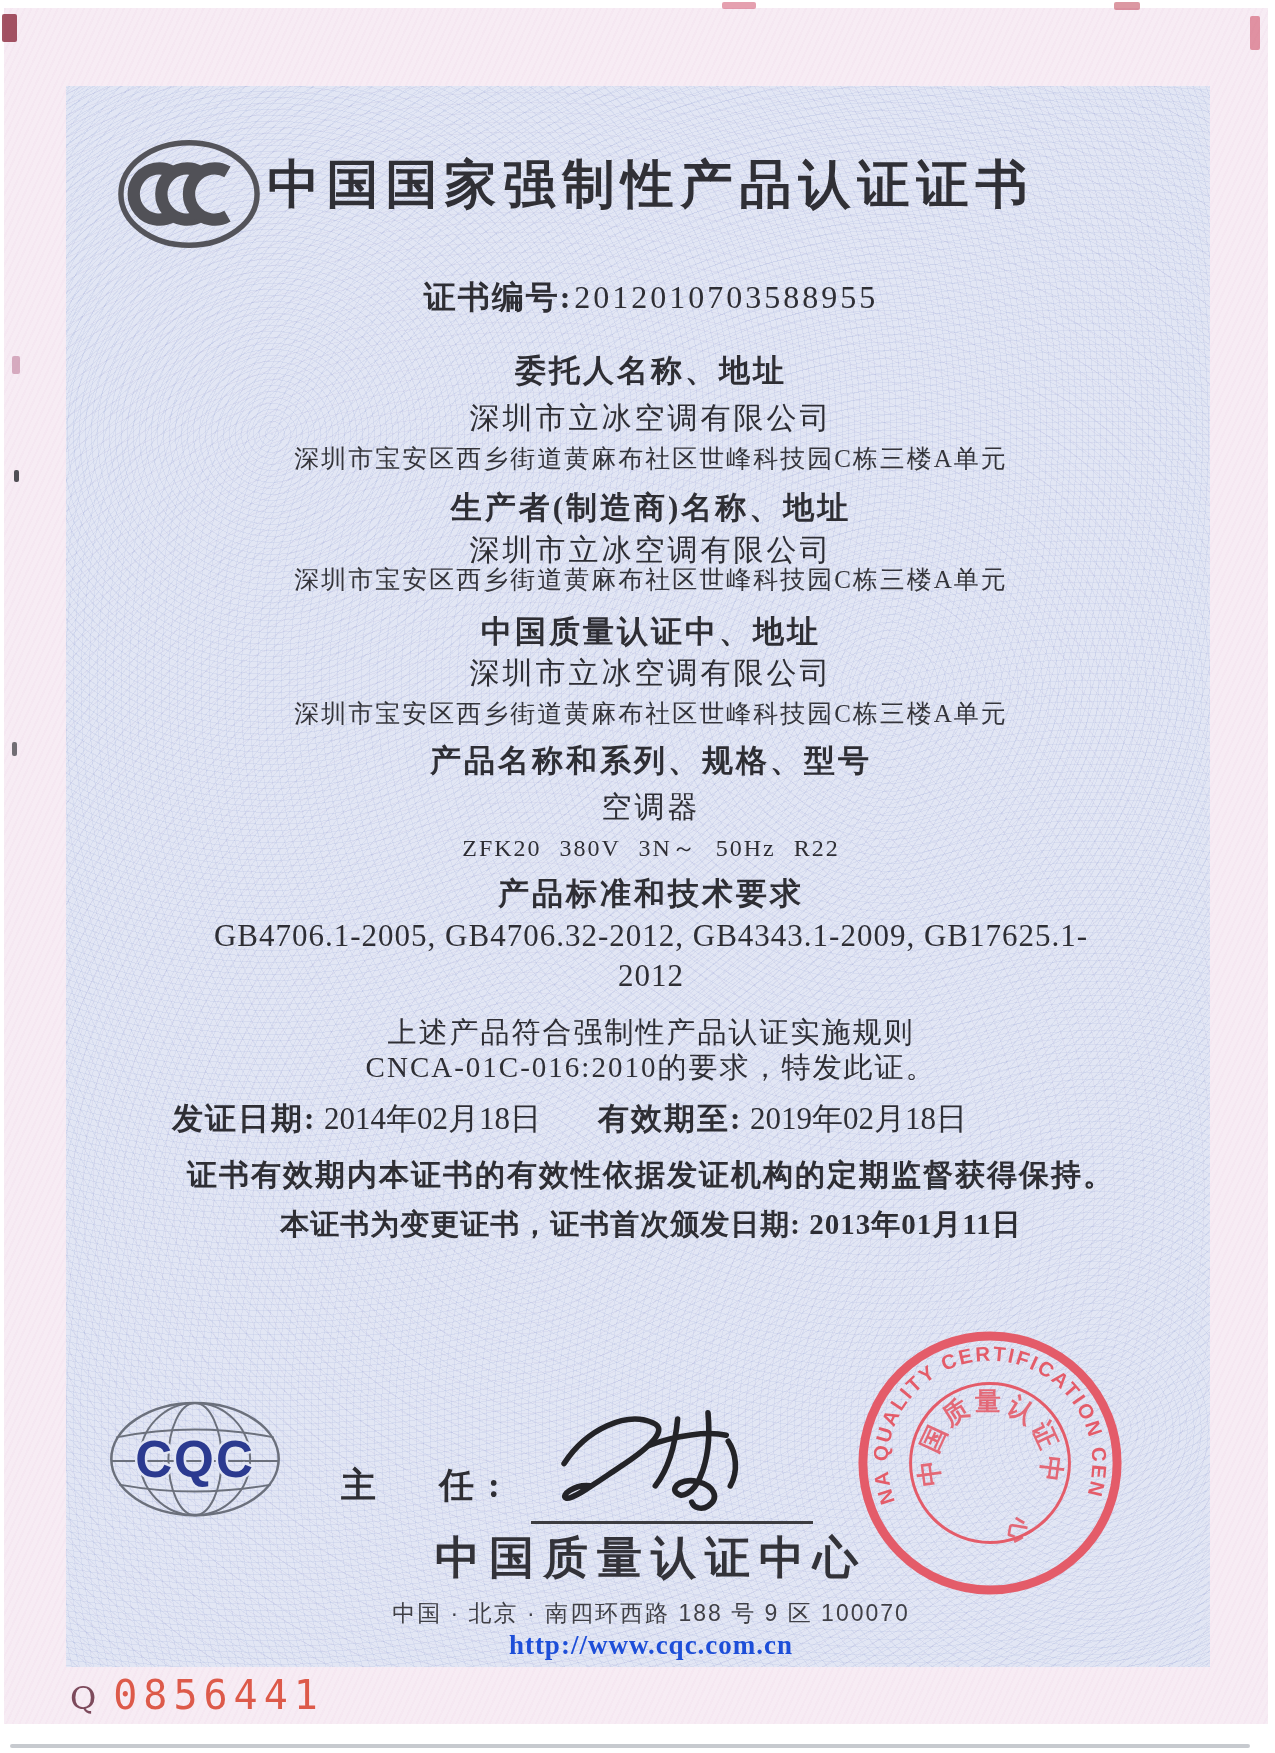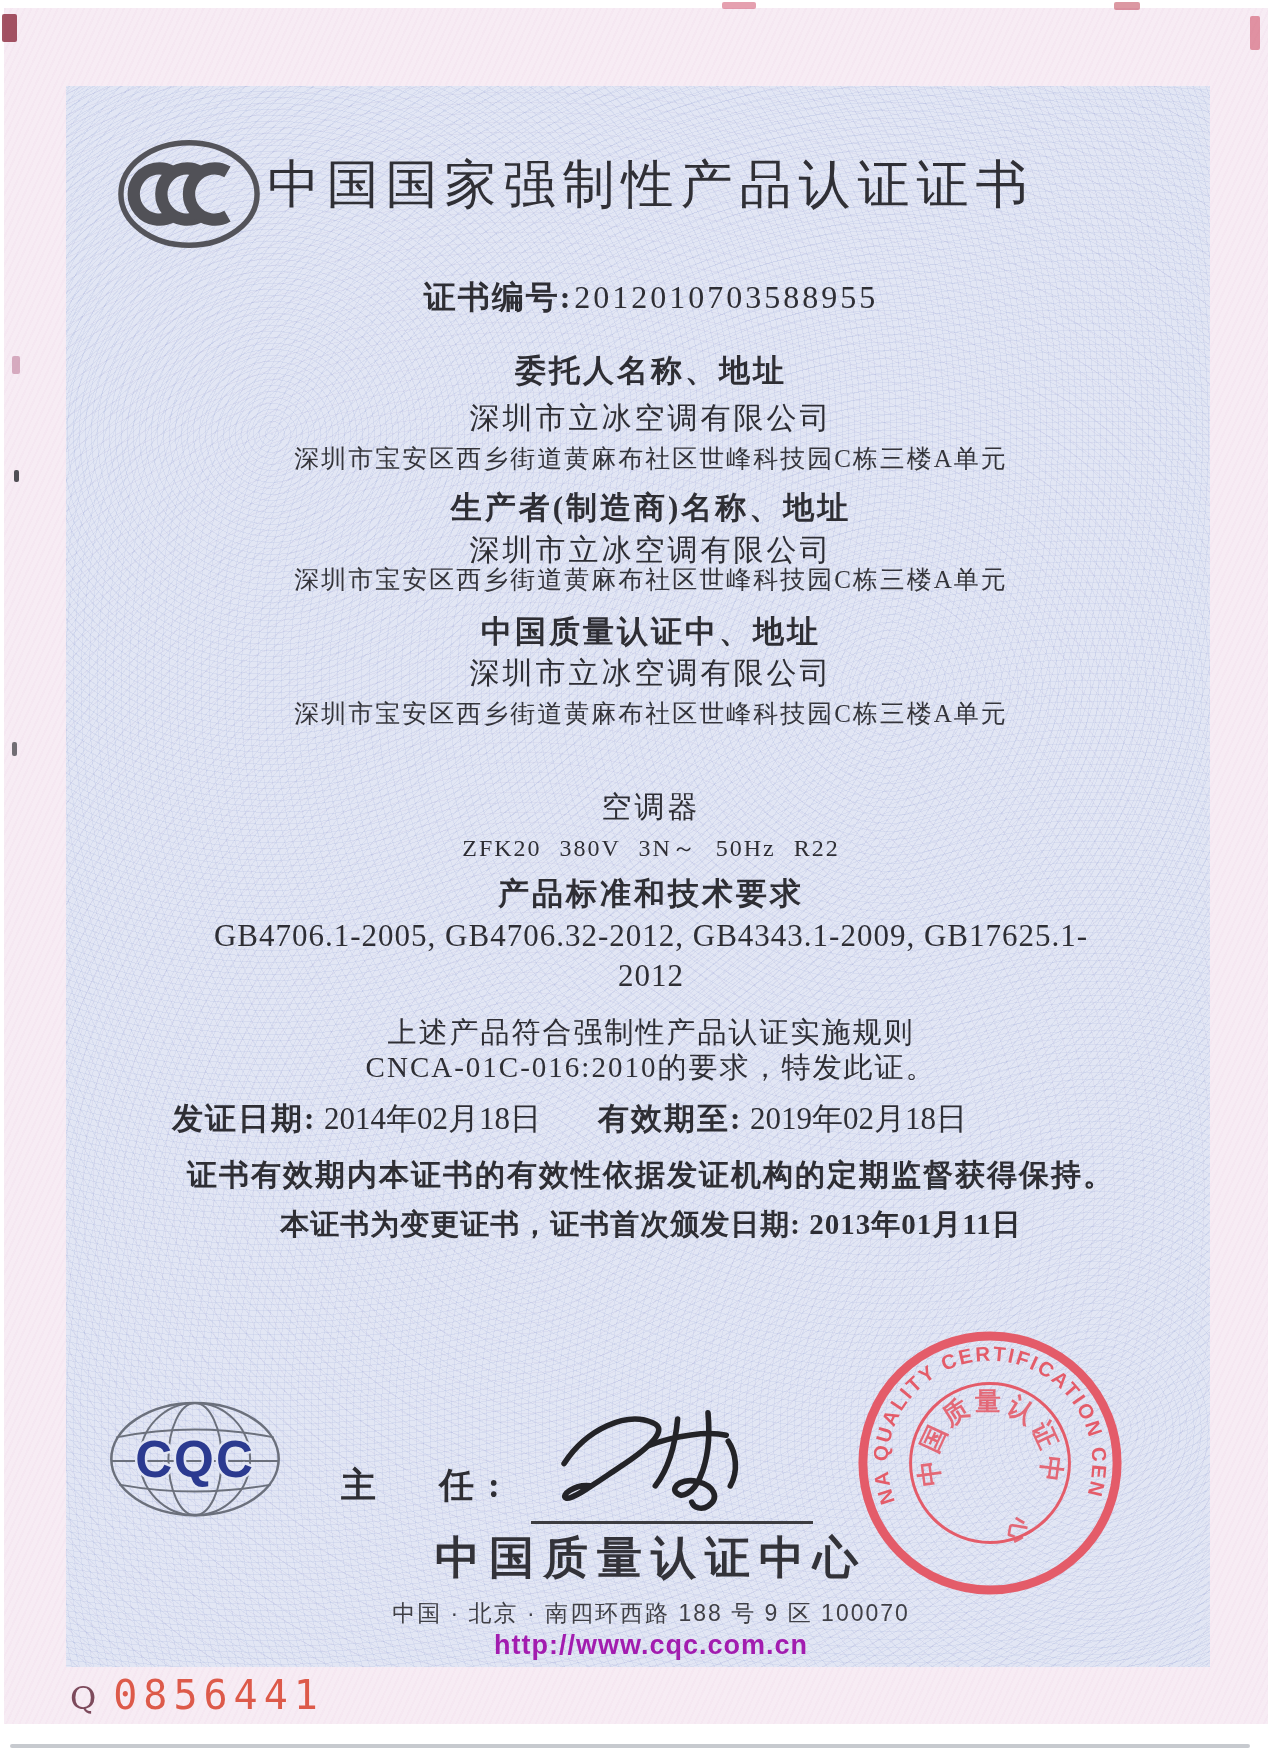--- a/index.html
+++ b/index.html
@@ -10,42 +10,42 @@
         background-image:repeating-linear-gradient(115deg, rgba(214,160,200,.06) 0 2px, rgba(0,0,0,0) 2px 6px);}
   .panel{position:absolute;left:66px;top:86px;width:1144px;height:1581px;
         background-color:#e2e6f4;
         background-image:
           repeating-radial-gradient(circle at 18% 22%, rgba(106,126,196,.10) 0 1px, rgba(0,0,0,0) 1px 6px),
           repeating-radial-gradient(circle at 72% 38%, rgba(106,126,196,.09) 0 1px, rgba(0,0,0,0) 1px 8px),
           repeating-radial-gradient(circle at 40% 70%, rgba(140,120,190,.08) 0 1px, rgba(0,0,0,0) 1px 10px),
           repeating-radial-gradient(circle at 90% 85%, rgba(106,126,196,.09) 0 1px, rgba(0,0,0,0) 1px 7px);}
   .c{position:absolute;left:66px;width:1144px;text-align:center;transform:translateX(13px);}
   .abs{position:absolute;}
-  .title{top:150px;font-size:52px;font-weight:400;letter-spacing:7px;color:#303036;}
+  .title{top:150px;font-size:52px;font-weight:700;letter-spacing:7px;color:#303036;}
   .certline{top:276px;font-size:32px;font-weight:600;letter-spacing:2px;}
   .certline .num{font-weight:400;letter-spacing:3px;margin-left:2px;}
   .h{font-size:31px;font-weight:700;letter-spacing:3px;}
   .nm{font-size:30px;letter-spacing:3px;}
   .ad{font-size:25px;letter-spacing:2px;color:#34343a;}
   .model{font-size:24px;letter-spacing:2px;word-spacing:10px;}
   .gb{font-size:31px;letter-spacing:1px;}
   .stmt{font-size:29px;font-weight:400;letter-spacing:2px;}
   .dt{font-size:31px;}
   .dt b{font-weight:700;letter-spacing:2px;}
   .validity{font-size:30px;font-weight:700;letter-spacing:2px;}
   .change{font-size:29px;font-weight:600;letter-spacing:1px;}
   .info{font-size:25px;letter-spacing:1px;}
   .director{font-size:35px;font-weight:600;letter-spacing:14px;}
   .sigline{background:#3c3c40;height:3px;}
   .org{top:1528px;font-size:45px;font-weight:700;letter-spacing:9px;
        font-family:"Liberation Sans","DejaVu Sans",sans-serif;color:#333339;}
   .orgaddr{top:1598px;font-size:23px;letter-spacing:2px;color:#3f3f45;
        font-family:"Liberation Sans","DejaVu Sans",sans-serif;}
-  .url{top:1630px;font-size:27px;font-weight:700;letter-spacing:1px;color:#a21caf;
-       font-family:Liberation Sans, sans-serif;}
+  .url{top:1630px;font-size:27px;font-weight:700;letter-spacing:1px;color:#1d4ed8;
+       font-family:Liberation Serif, serif;}
   .serial{position:absolute;left:70px;top:1672px;display:flex;align-items:baseline;}
   .serial .q{font-size:32px;color:#7d4a5c;font-family:"DejaVu Serif",serif;}
   .serial .n{font-size:40px;color:#dd5a4a;letter-spacing:6px;margin-left:17px;
        font-family:"DejaVu Sans Mono","Liberation Mono",monospace;}
   .artifact{position:absolute;border-radius:2px;}
   .bottomline{position:absolute;left:10px;top:1744px;width:1240px;height:4px;
        background:#b9bdc3;opacity:.8;border-radius:2px;}
   svg text{font-family:"Liberation Sans","DejaVu Sans",sans-serif;}
 </style>
 </head>
@@ -82,20 +82,21 @@
   <div class="c ad" style="top:442px;">深圳市宝安区西乡街道黄麻布社区世峰科技园C栋三楼A单元</div>
 
   <div class="c h" style="top:487px;">生产者(制造商)名称、地址</div>
   <div class="c nm" style="top:530px;">深圳市立冰空调有限公司</div>
   <div class="c ad" style="top:563px;">深圳市宝安区西乡街道黄麻布社区世峰科技园C栋三楼A单元</div>
 
   <div class="c h" style="top:611px;">中国质量认证中、地址</div>
   <div class="c nm" style="top:653px;">深圳市立冰空调有限公司</div>
   <div class="c ad" style="top:697px;">深圳市宝安区西乡街道黄麻布社区世峰科技园C栋三楼A单元</div>
 
+  <div class="c h" style="top:740px;">产品名称和系列、规格、型号</div>
   <div class="c nm" style="top:787px;">空调器</div>
   <div class="c model" style="top:832px;">ZFK20 380V 3N～ 50Hz R22</div>
 
   <div class="c h" style="top:873px;">产品标准和技术要求</div>
   <div class="c gb" style="top:918px;">GB4706.1-2005, GB4706.32-2012, GB4343.1-2009, GB17625.1-</div>
   <div class="c gb" style="top:958px;">2012</div>
 
   <div class="c stmt" style="top:1013px;">上述产品符合强制性产品认证实施规则</div>
   <div class="c stmt" style="top:1048px;">CNCA-01C-016:2010的要求，特发此证。</div>
 

